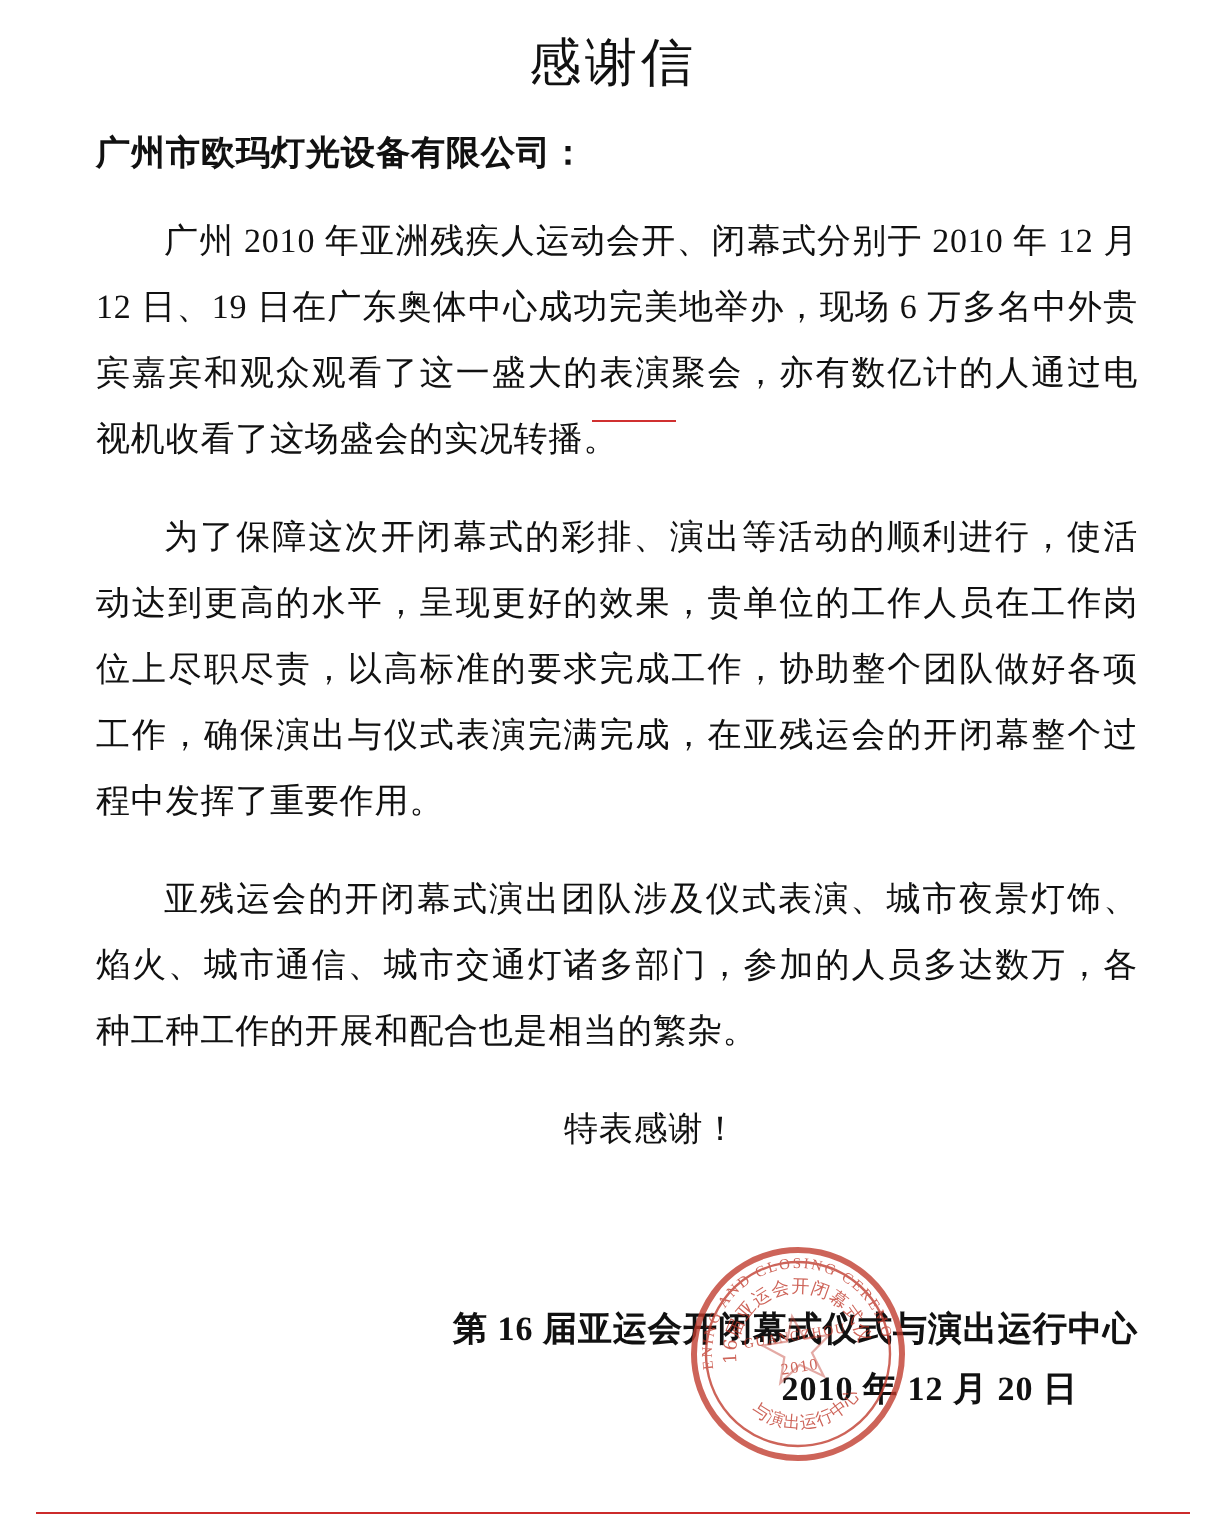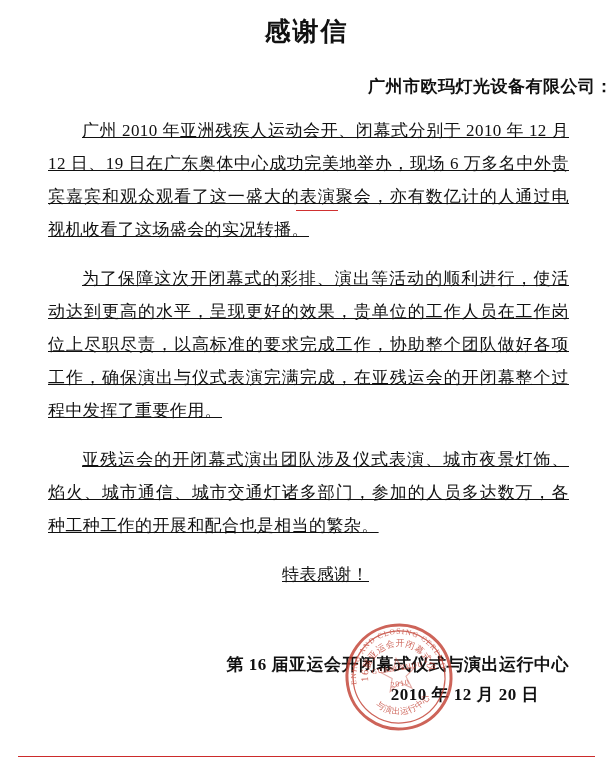--- a/index.html
+++ b/index.html
@@ -17,45 +17,43 @@
   .page {
     position: relative;
     width: 613px;
     height: 769px;
     box-sizing: border-box;
     padding: 0;
   }
   .title {
     text-align: center;
     font-size: 26px;
-    font-weight: bold;
+    font-weight: normal;
     letter-spacing: 2px;
     margin-top: 14px;
     margin-bottom: 10px;
     font-family: "DejaVu Serif", "Liberation Serif", serif;
   }
   .salutation {
     font-size: 17px;
     font-weight: bold;
-    margin: 26px 0 0 48px;
+    margin: 16px 0 0 48px;
     letter-spacing: 0.5px;
-    text-align: right;
   }
   .body-text {
     margin: 0 44px 0 48px;
   }
   .para {
     font-size: 17px;
     line-height: 33px;
     text-indent: 2em;
     text-align: justify;
     text-justify: inter-character;
     margin: 16px 0 0 0;
     letter-spacing: 0.4px;
-    text-decoration: underline;
   }
   .para-short {
     text-align: center;
   }
   .signature-block {
     position: absolute;
     right: 44px;
     top: 636px;
     text-align: right;
   }

